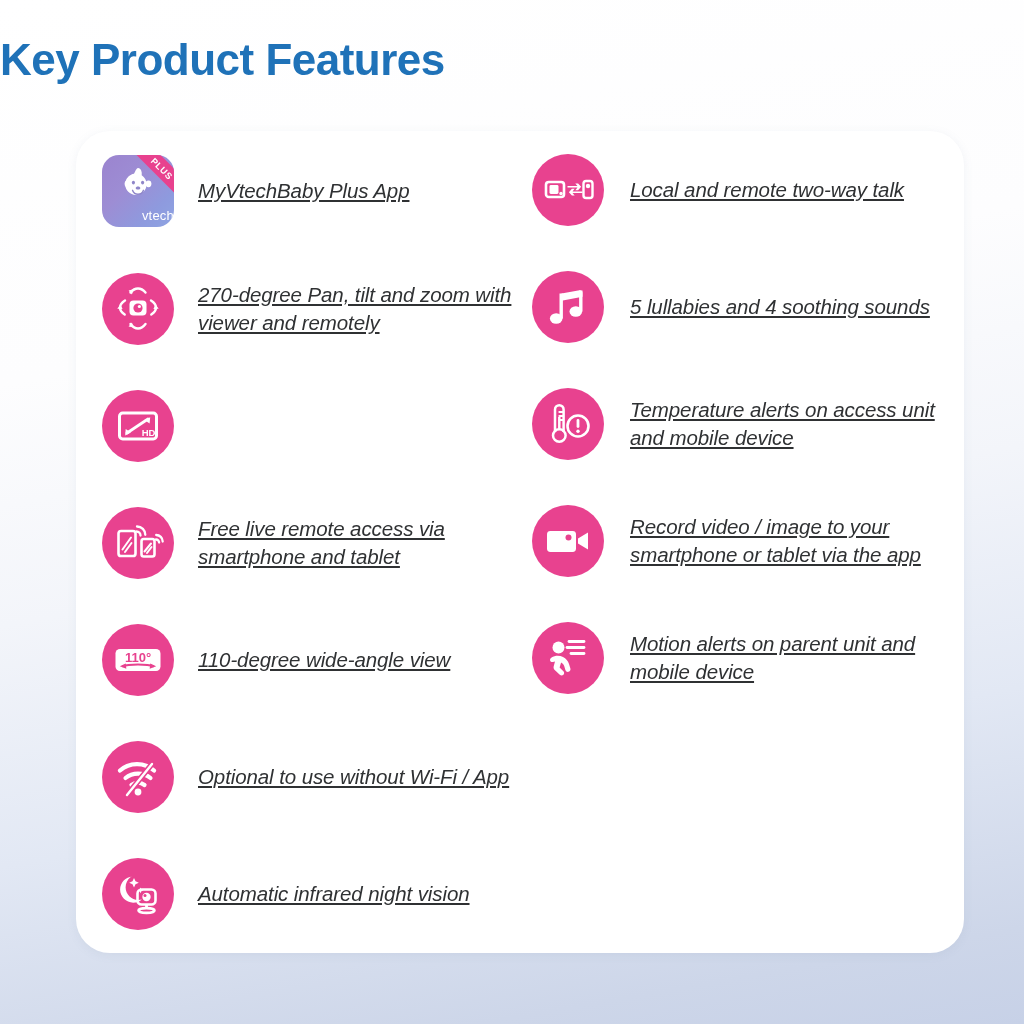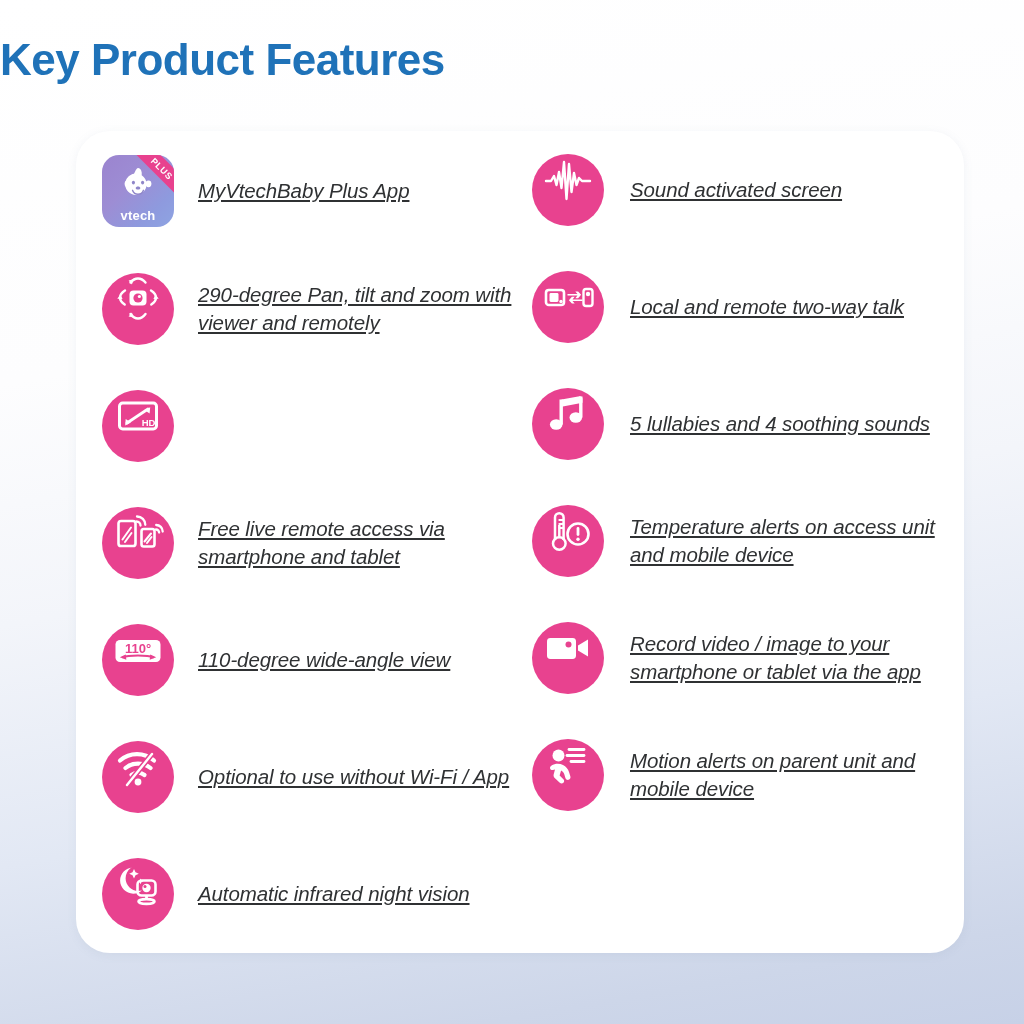--- a/index.html
+++ b/index.html
@@ -85,21 +85,21 @@
     align-items: center;
     justify-content: center;
   }
 
   .badge {
     width: 72px;
     height: 72px;
     border-radius: 50%;
     background: #e8428f;
     display: flex;
-    align-items: flex-start;
+    align-items: center;
     justify-content: center;
   }
   .badge svg { display: block; }
 
   .label {
     font-size: 20.5px;
     font-style: italic;
     color: #2f3133;
     line-height: 1.36;
     padding-left: 20px;
@@ -132,24 +132,24 @@
     letter-spacing: 0.6px;
     display: flex;
     align-items: center;
     justify-content: center;
   }
   .appicon .vtech-text {
     position: absolute;
     bottom: 4px;
     left: 0;
     width: 100%;
-    text-align: center;
+    text-align: right;
     color: #ffffff;
     font-size: 13px;
-    font-weight: bold;
+    font-weight: normal;
     letter-spacing: 0.2px;
   }
   .appicon svg { position: absolute; left: 0; top: 0; }
 </style>
 </head>
 <body>
 
 <div class="page">
 
   <div class="title">Key Product Features</div>
@@ -197,21 +197,21 @@
                   <path d="M43.6 21.4l3.1 4.3-5.3 .3z"></path>
                   <path d="M21.8 6.3l-5.2 1.1 3.3 4.1z"></path>
                   <path d="M21.8 44.6l-5.2-1.1 3.3-4.1z"></path>
                   <rect x="17.5" y="17.5" width="17" height="15" rx="4"></rect>
                 </g>
                 <circle cx="26" cy="25" r="4.6" fill="#e8428f"></circle>
                 <circle cx="27.4" cy="23.5" r="1.6" fill="#ffffff"></circle>
               </svg>
             </div>
           </div>
-          <div class="label">290-degree Pan, tilt and zoom with viewer and remotely</div>
+          <div class="label">270-degree Pan, tilt and zoom with viewer and remotely</div>
         </div>
 
         <div class="feature">
           <div class="icon-wrap">
             <div class="badge">
               <svg width="52" height="52" viewBox="0 0 52 52">
                 <rect x="7.5" y="13" width="37" height="26" rx="3.2" fill="none" stroke="#ffffff" stroke-width="3"></rect>
                 <g stroke="#ffffff" stroke-width="2.8" stroke-linecap="round">
                   <line x1="15" y1="33" x2="36" y2="19"></line>
                 </g>
@@ -305,30 +305,20 @@
               </svg>
             </div>
           </div>
           <div class="label">Automatic infrared night vision</div>
         </div>
 
       </div>
 
       <div class="col right">
 
-        <div class="feature">
-          <div class="icon-wrap">
-            <div class="badge">
-              <svg width="54" height="54" viewBox="0 0 54 54">
-                <polyline points="5,27 10,27 13,22 15.5,31 18,18 20.5,34 23,8 25.5,45 28,10 30.5,38 33,19 35.5,31 38,24 41,27 49,27" fill="none" stroke="#ffffff" stroke-width="2.4" stroke-linecap="round" stroke-linejoin="round"></polyline>
-              </svg>
-            </div>
-          </div>
-          <div class="label">Sound activated screen</div>
-        </div>
 
         <div class="feature">
           <div class="icon-wrap">
             <div class="badge">
               <svg width="54" height="54" viewBox="0 0 54 54">
                 <rect x="5" y="19" width="18" height="15" rx="2.8" fill="none" stroke="#ffffff" stroke-width="2.6"></rect>
                 <rect x="8.5" y="22" width="9" height="9" rx="1.4" fill="#ffffff"></rect>
                 <circle cx="20" cy="30.5" r="1.7" fill="#ffffff"></circle>
                 <g fill="#ffffff">
                   <path d="M26.5 23h10l-2.2-2.6 2.8 0 3 3.4-3 3.4-2.8 0 2.2-2.6h-10z"></path>

